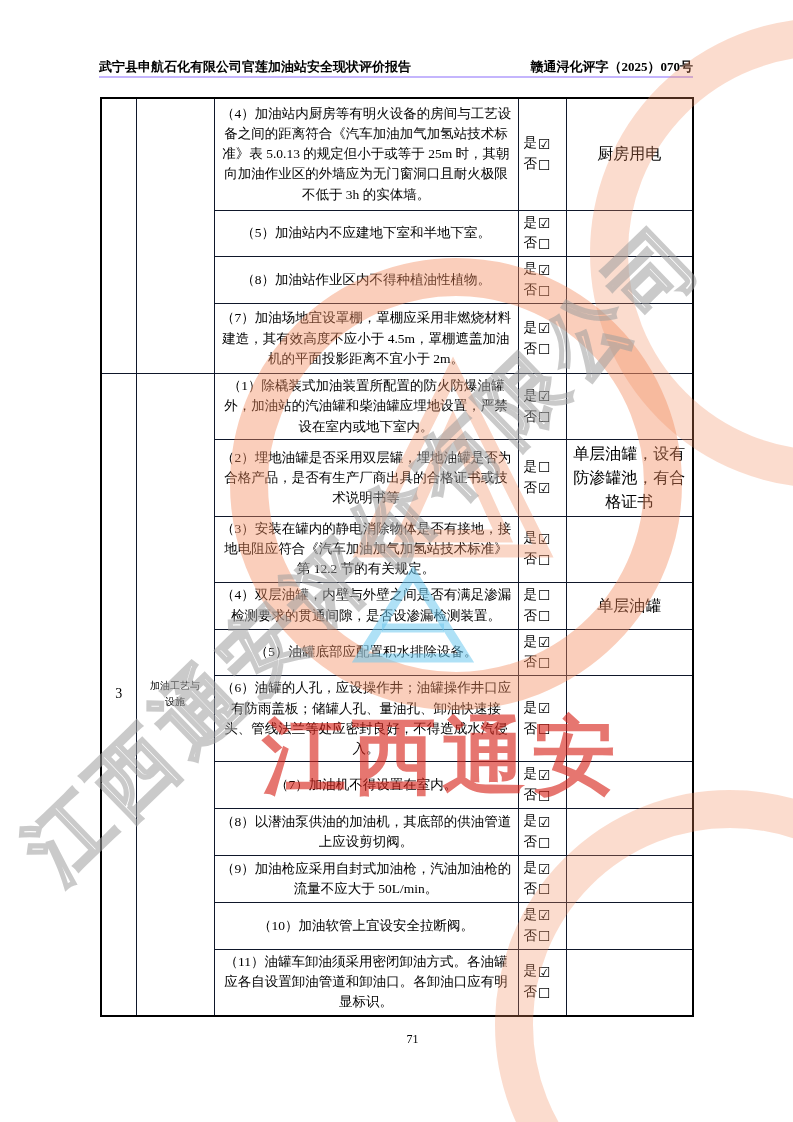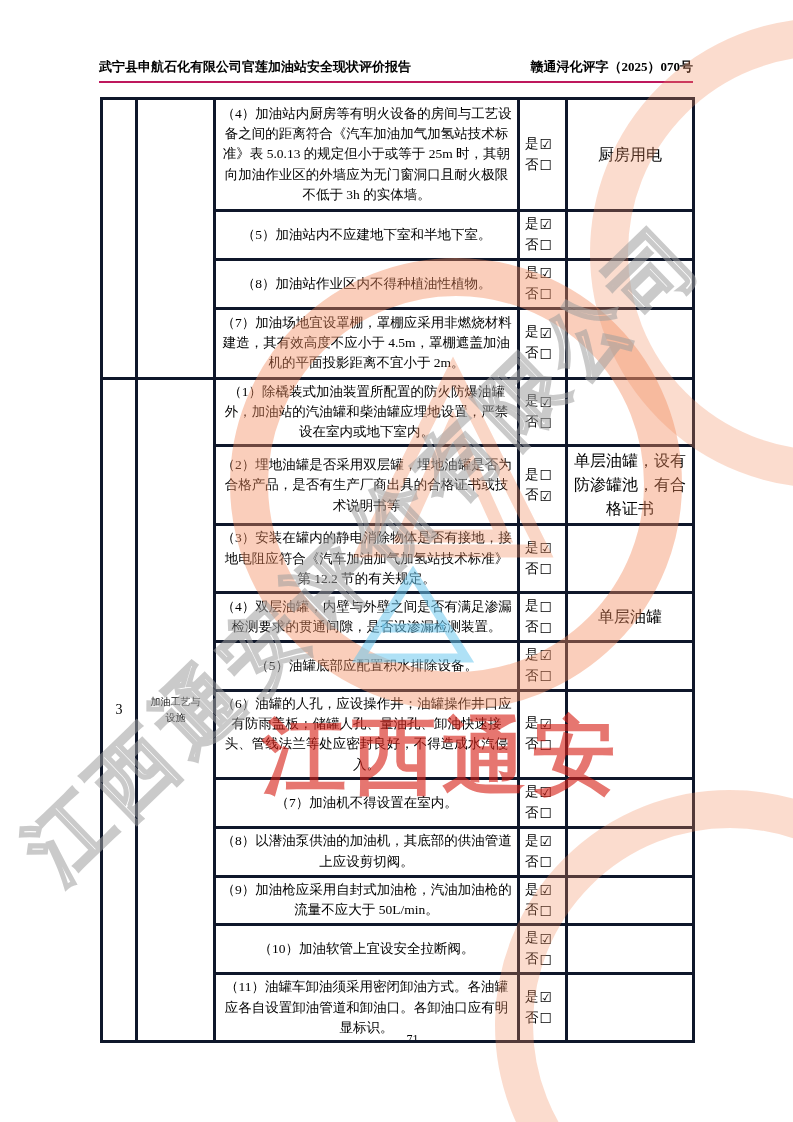--- a/index.html
+++ b/index.html
@@ -5,27 +5,27 @@
   * { margin:0; padding:0; box-sizing:border-box; }
   html,body { width:793px; height:1122px; }
   body {
     position:relative; width:793px; height:1122px; background:#ffffff;
     font-family:"Liberation Serif","DejaVu Serif",serif; color:#000; overflow:hidden;
   }
   
   .hdr {
     position:absolute; left:99px; top:58px; width:594px;
     display:flex; justify-content:space-between; align-items:flex-end;
-    border-bottom:2px solid #be185d; padding-bottom:5px;
+    border-bottom:2px solid #c4b5fd; 
     font-weight:bold; font-size:13px; white-space:nowrap;
   }
   
   .tblwrap { position:absolute; left:100px; top:97px; z-index:1; }
   table.chk { border-collapse:collapse; table-layout:fixed; width:592px; border:2px solid #000; }
-  table.chk td { border:3px solid #0f172a; vertical-align:middle; }
+  table.chk td { border:1px solid #0f172a; vertical-align:middle; }
   td.sn   { text-align:center; font-size:14px; }
   td.cat  { text-align:center; font-size:10px; padding:0 9px; line-height:1.6; }
   td.txt  { text-align:center; font-size:13.5px; line-height:1.5; padding:2px 5px; }
   td.yn   { font-size:13.5px; padding:2px 0 2px 5px; vertical-align:middle; }
   td.rmk  { text-align:center; font-size:16px; line-height:1.5; padding:2px 4px; }
   .ynline { display:flex; align-items:center; gap:1px; line-height:1.55; }
   .mark   { font-family:"DejaVu Sans",sans-serif; font-size:14px; line-height:1; }
   
   .pageno { position:absolute; left:16px; top:1032px; width:100%; text-align:center; font-size:12px; }
   

